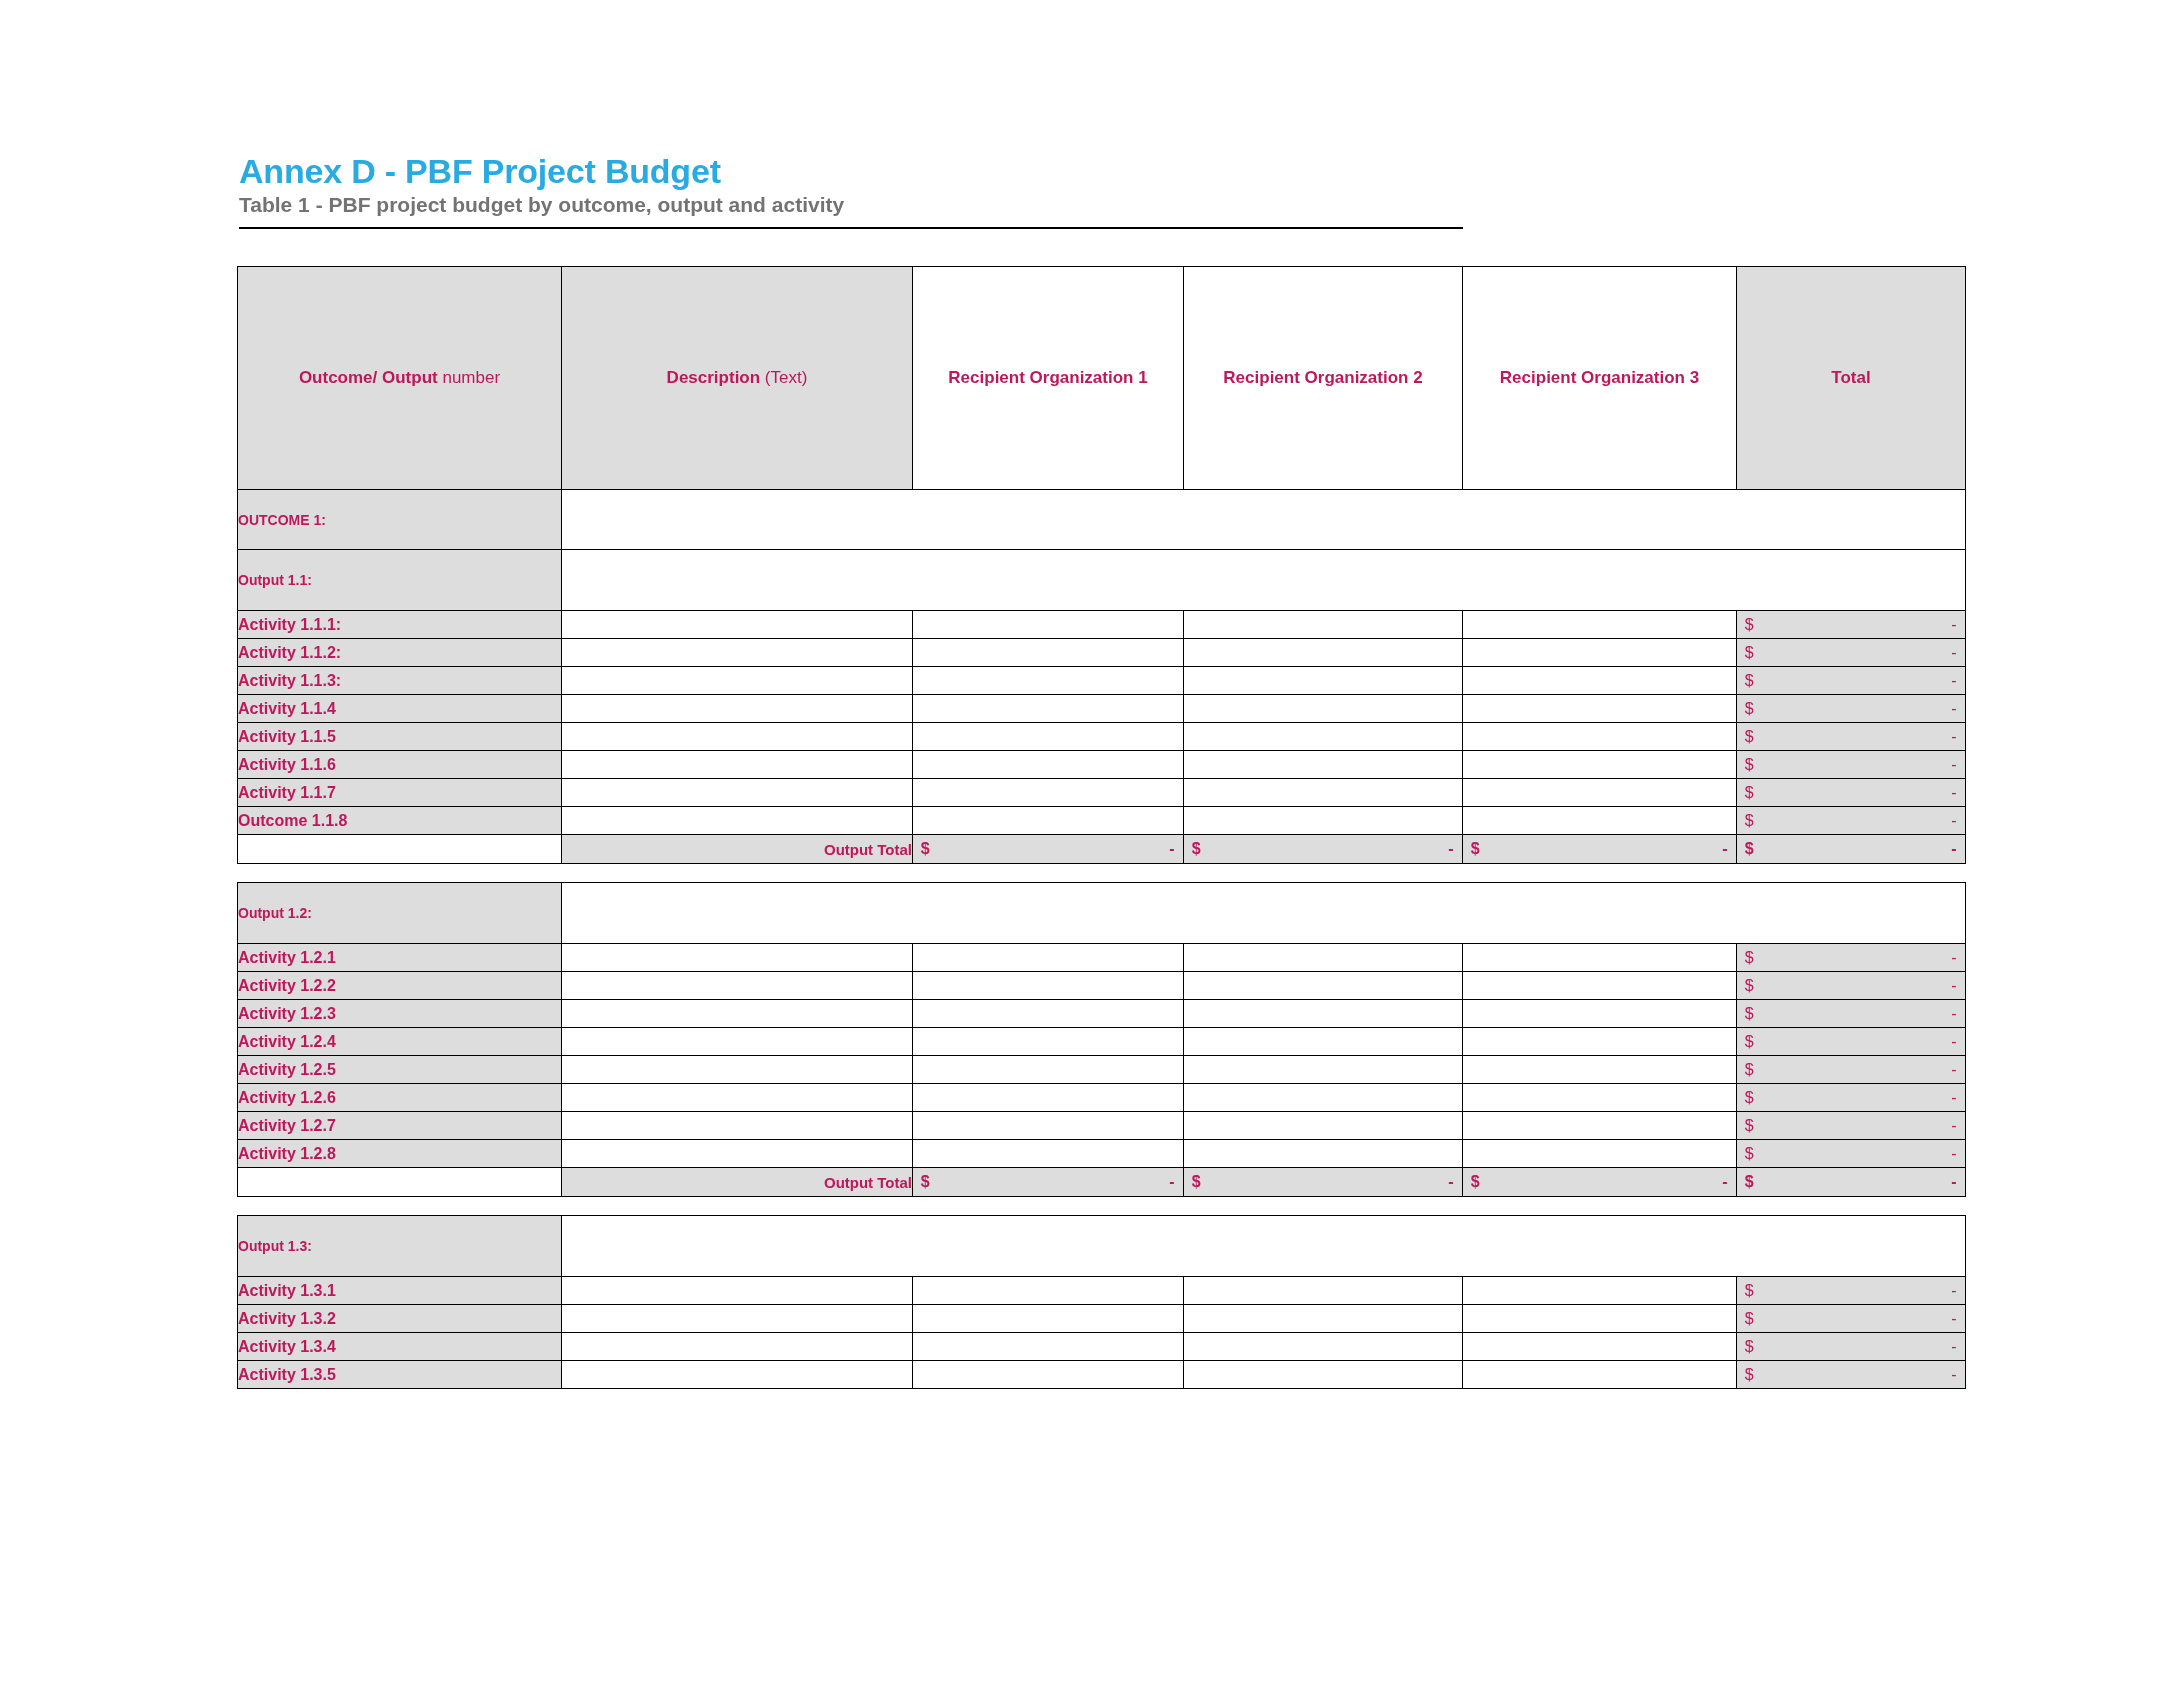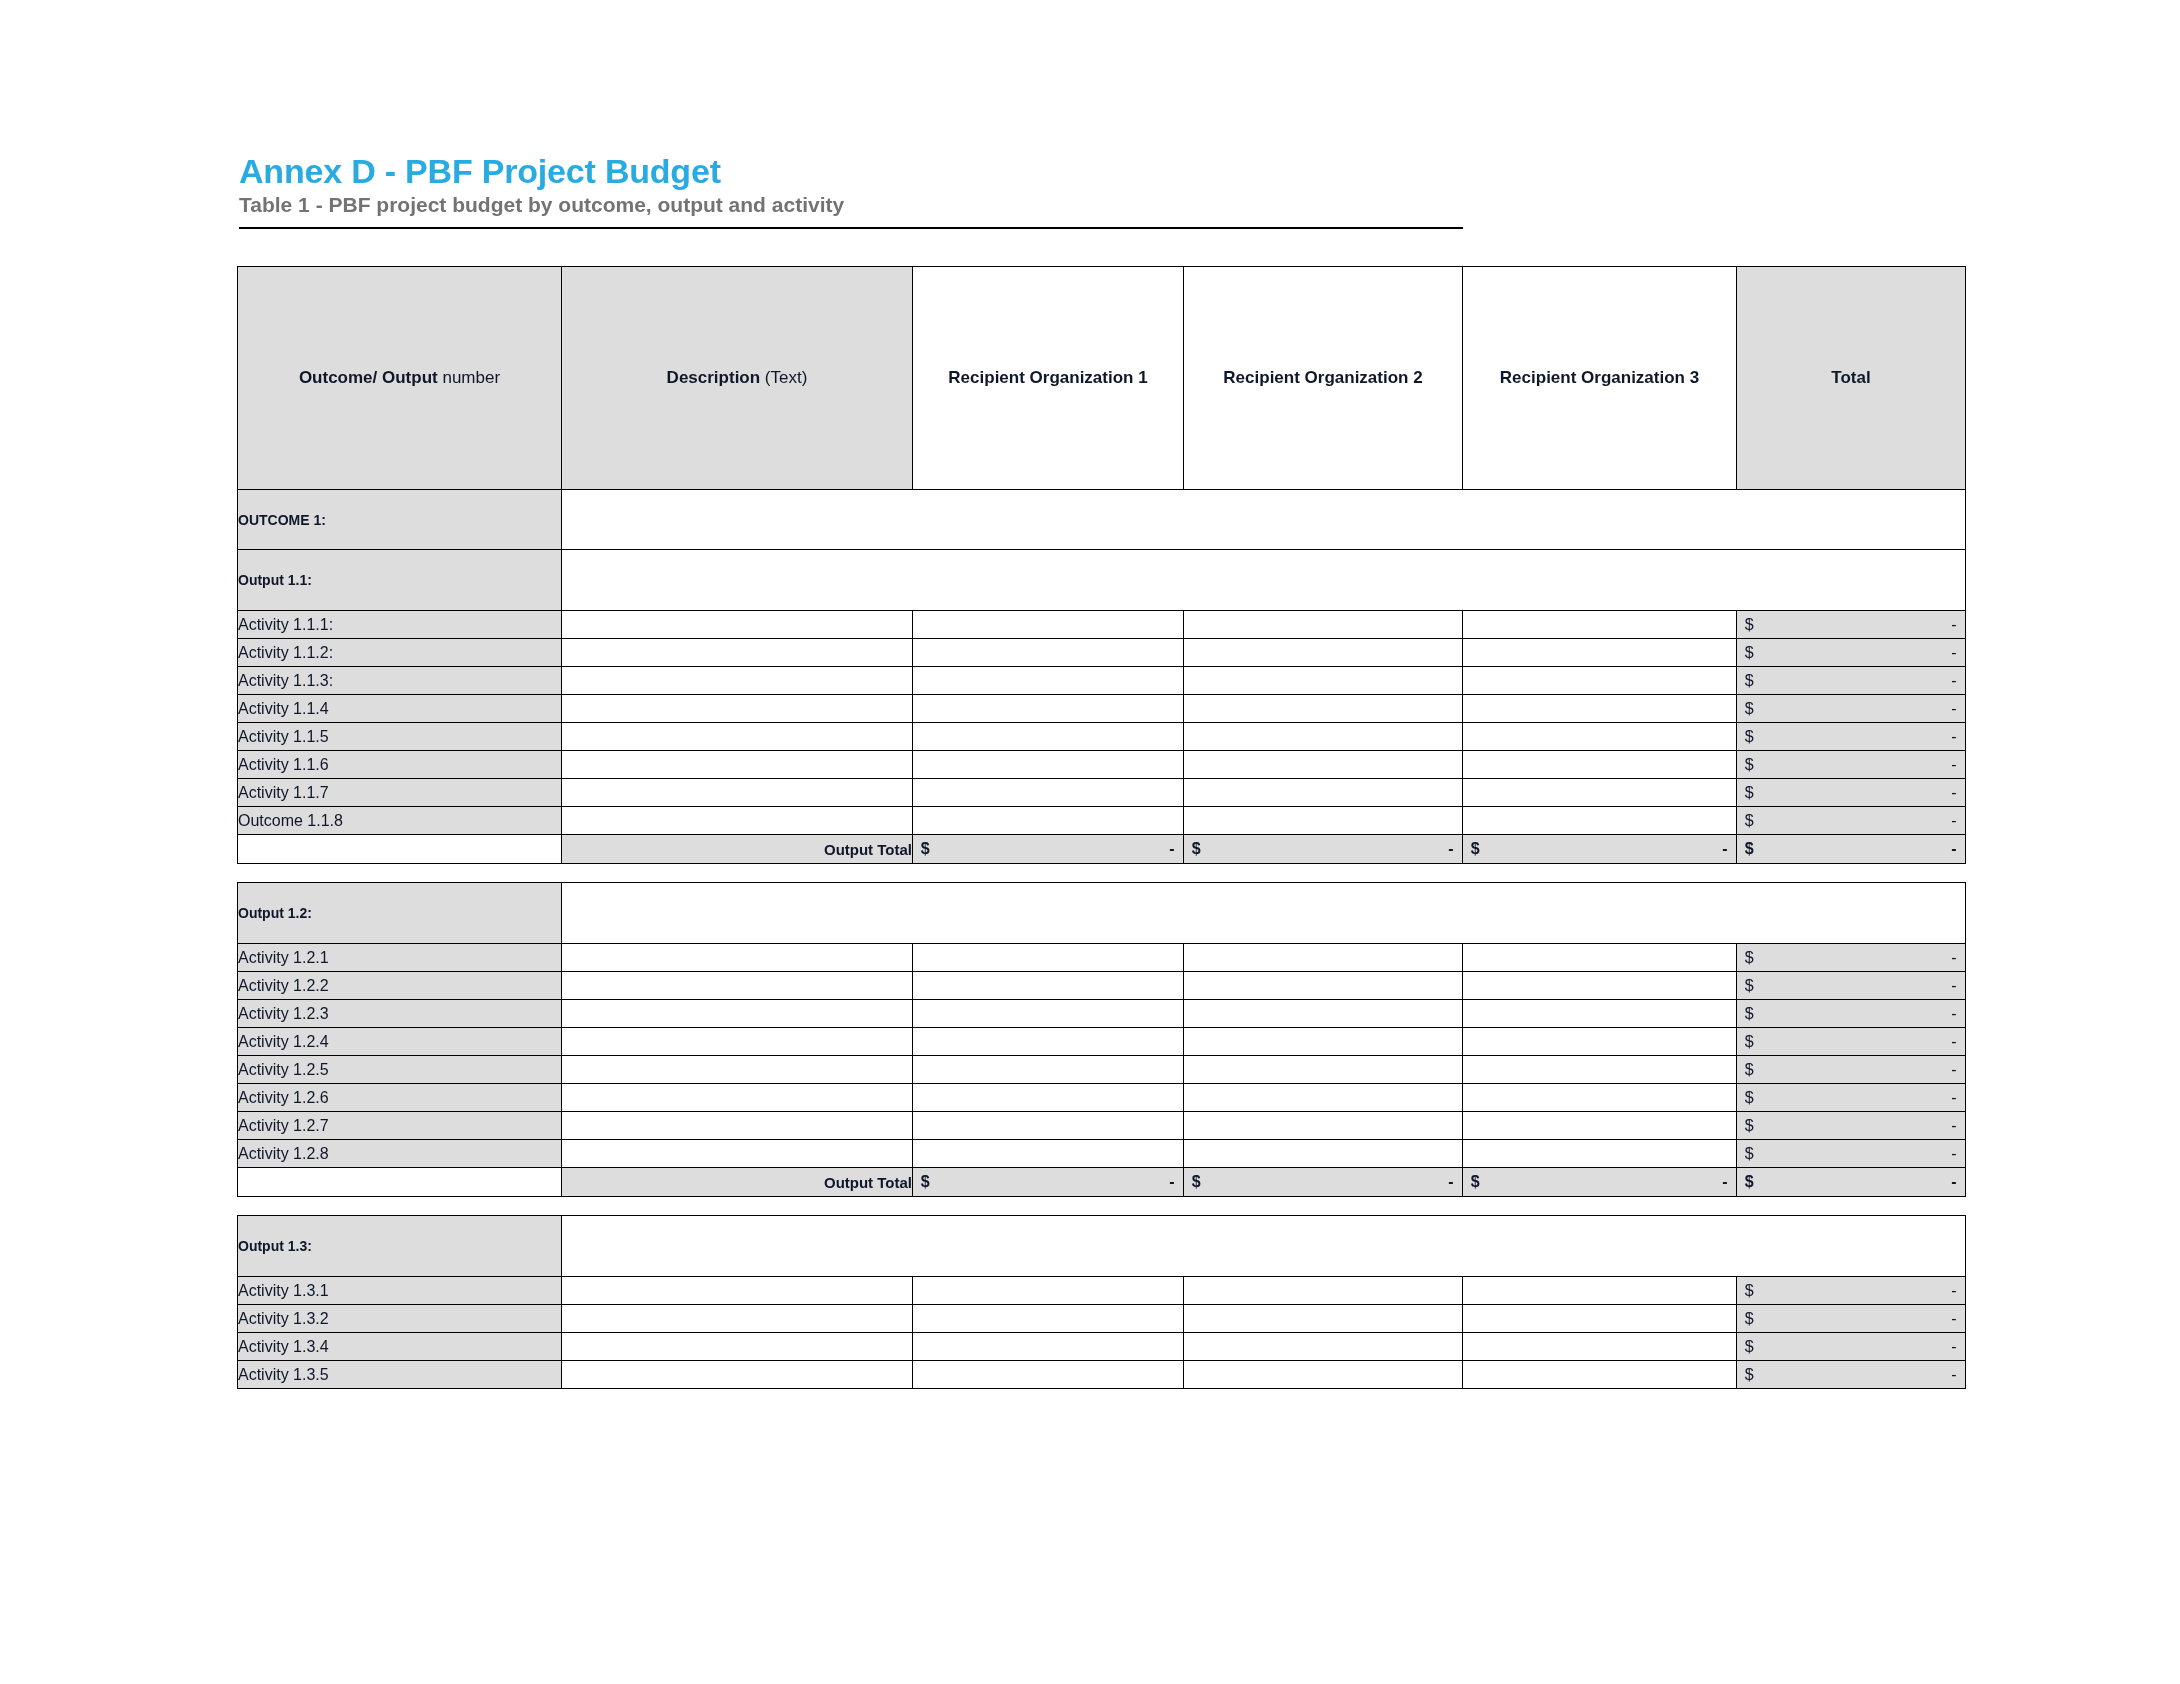--- a/index.html
+++ b/index.html
@@ -49,21 +49,21 @@
 
   
   .budget-table {
     position: absolute;
     left: 237px;
     top: 266px;
     width: 1727px;
     border-collapse: collapse;
     table-layout: fixed;
     font-size: 16px;
-    color: #0f172a;
+    color: #be185d;
   }
   .budget-table td {
     border: 1.7px solid #000000;
     padding: 0;
     vertical-align: middle;
     background: #ffffff;
   }
 
   
   col.c-num   { width: 324px; }
@@ -96,21 +96,21 @@
     text-align: left;
   }
   .tall-cell { height: 60px; }
   .outcome-row .title-cell { height: 58px; }
   .output-row .title-cell { height: 61px; }
 
   
   .act-cell {
     height: 28px;
     font-size: 16px;
-    font-weight: normal;
+    font-weight: bold;
     padding-left: 4.3px;
     text-align: left;
     white-space: nowrap;
   }
   .blank-cell { height: 26.4px; }
 
   
   .money {
     height: 26.4px;
     position: relative;

